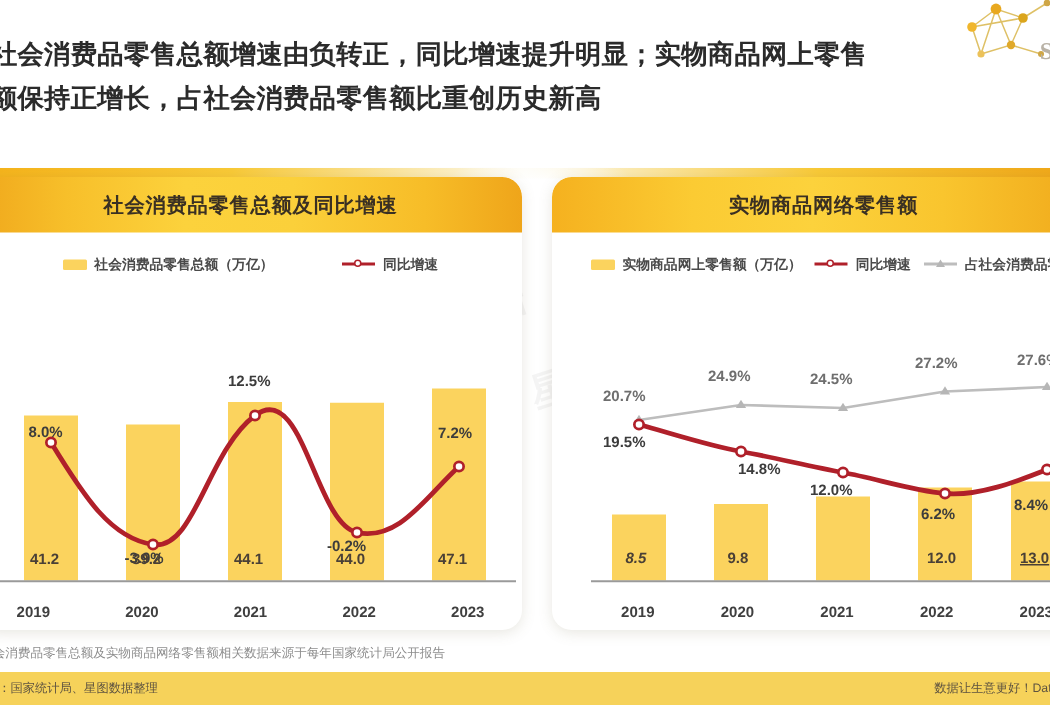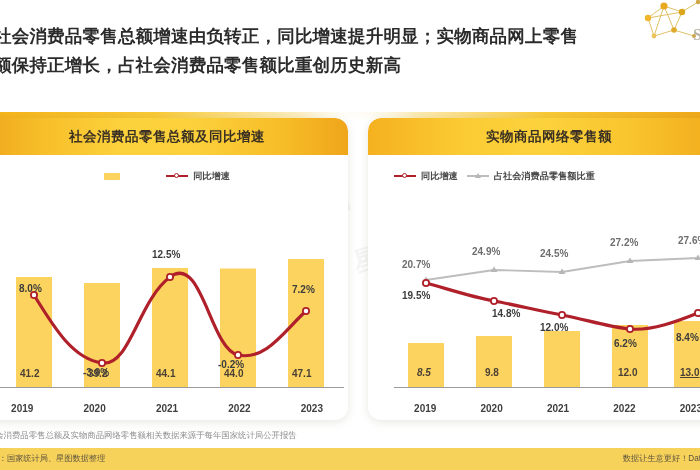--- a/index.html
+++ b/index.html
@@ -150,20 +150,21 @@
 
 <div class="wm" style="left:248px;top:196px;">星图数据</div>
 <div class="wm" style="left:352px;top:230px;">星图数据</div>
 
 <div class="card left">
   <div class="card-head">社会消费品零售总额及同比增速</div>
 
   <div class="legend">
     <div class="leg-item">
       <span class="swatch-bar"></span>
+      <span>社会消费品零售总额（万亿）</span>
     </div>
     <div class="leg-item">
       <span class="swatch-line"></span>
       <span>同比增速</span>
     </div>
   </div>
 
   <div class="plot">
     <svg width="362" height="232" viewBox="0 0 362 232">
 
@@ -205,20 +206,24 @@
       <div class="tick">2023</div>
     </div>
   </div>
 </div>
 
 <div class="card right">
   <div class="card-head">实物商品网络零售额</div>
 
   <div class="legend">
     <div class="leg-item">
+      <span class="swatch-bar"></span>
+      <span>实物商品网上零售额（万亿）</span>
+    </div>
+    <div class="leg-item">
       <span class="swatch-line"></span>
       <span>同比增速</span>
     </div>
     <div class="leg-item">
       <span class="swatch-grey"></span>
       <span>占社会消费品零售额比重</span>
     </div>
   </div>
 
   <div class="plot">

